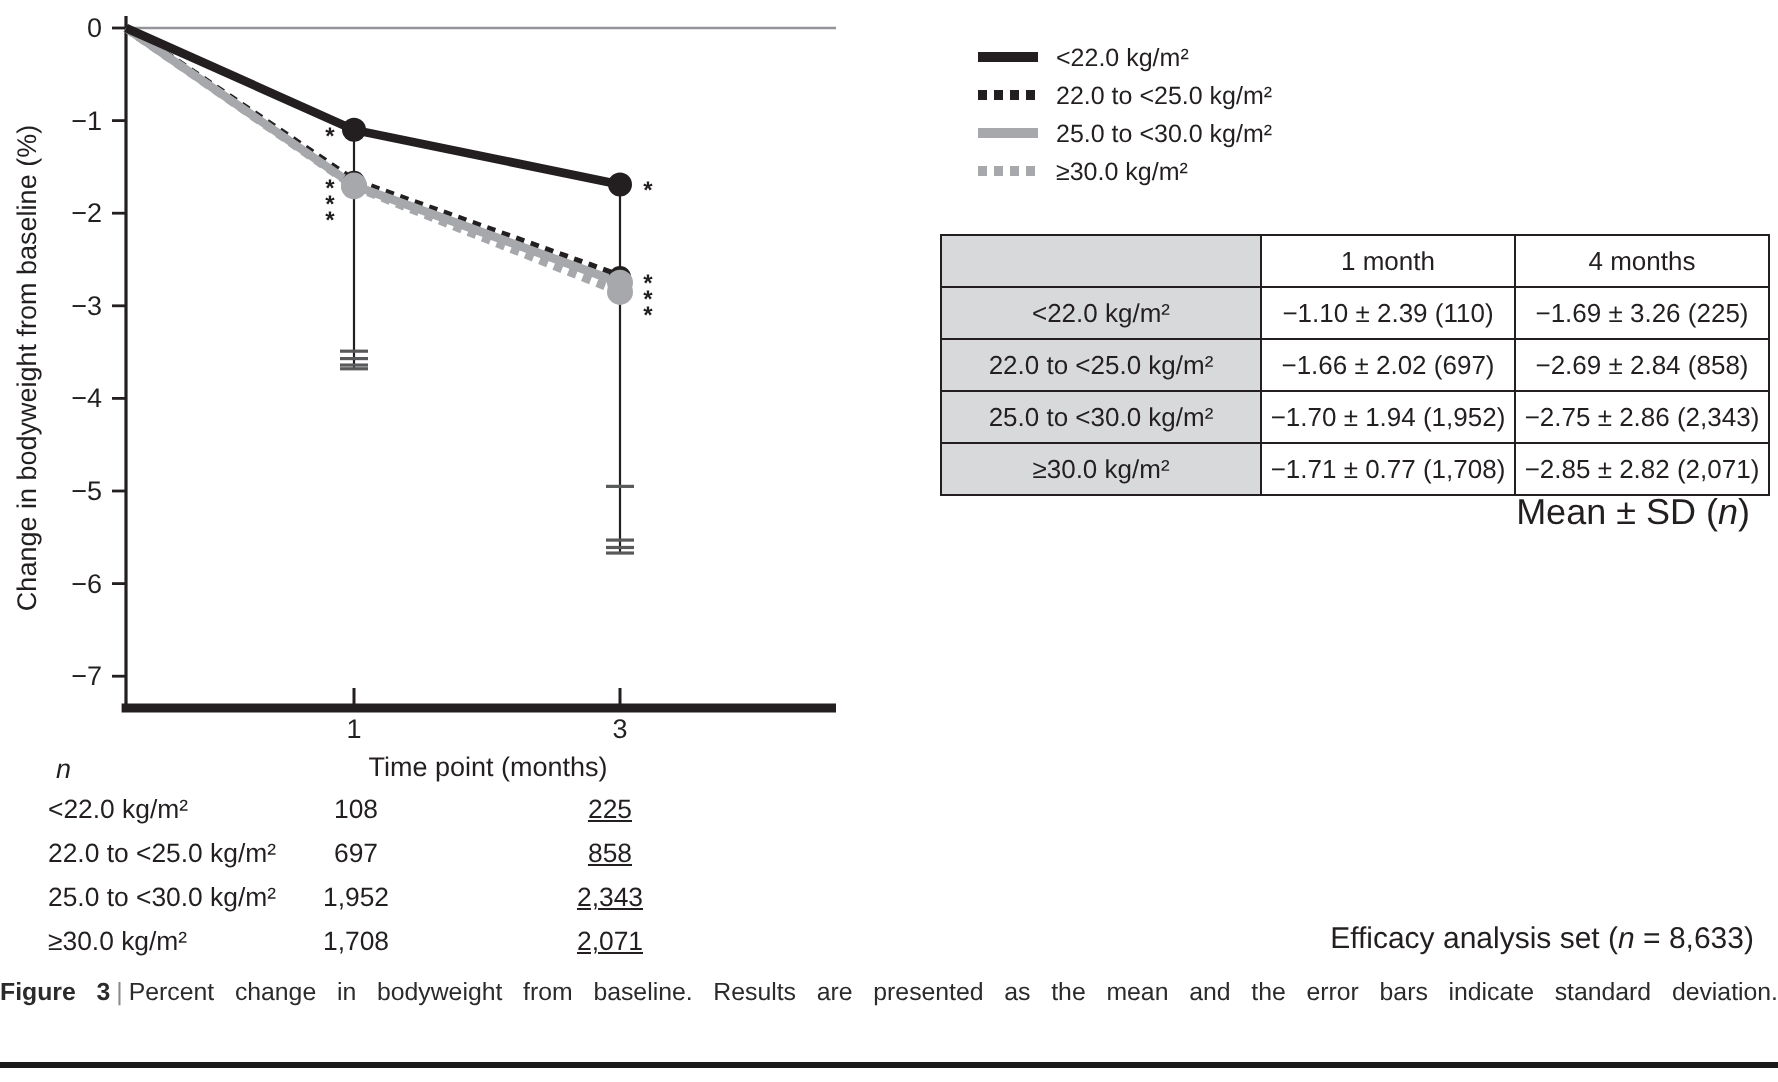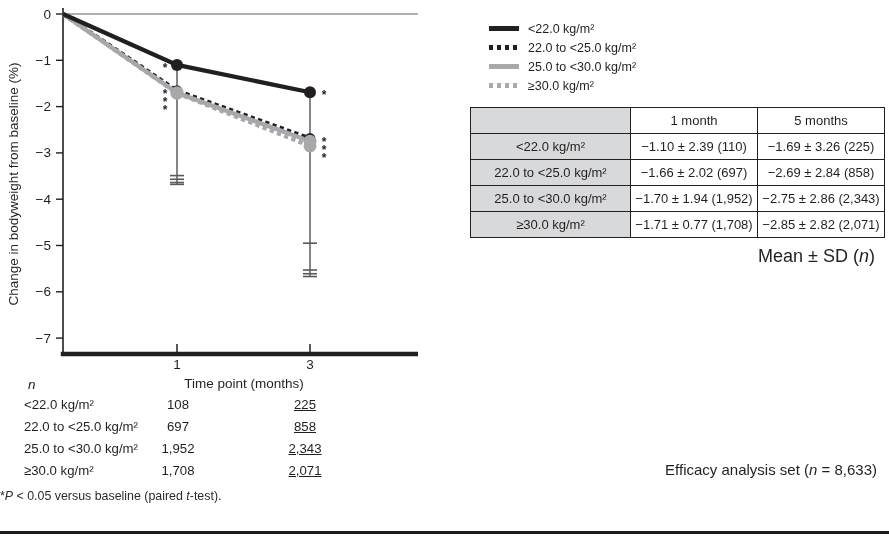--- a/index.html
+++ b/index.html
@@ -14,21 +14,21 @@
   .legend{position:absolute;left:489px;top:19px;}
   .legend-item{display:flex;align-items:center;height:19px;}
   .sw{width:30px;height:4.5px;margin-right:9px;flex:0 0 auto;}
   .sw.solid-black{background:#231f20;}
   .sw.dotted-black{background:repeating-linear-gradient(90deg,#231f20 0 4.5px,transparent 4.5px 8px);}
   .sw.solid-gray{background:#a6a8ab;height:5px;}
   .sw.dotted-gray{background:repeating-linear-gradient(90deg,#a6a8ab 0 4.5px,transparent 4.5px 8px);}
   .legend-label{font-size:12.5px;white-space:nowrap;}
 
   
-  .stats{position:absolute;left:470px;top:107px;border-collapse:collapse;table-layout:fixed;}
+  .stats{position:absolute;left:470px;top:117px;border-collapse:collapse;table-layout:fixed;}
   .stats td,.stats th{border:1.2px solid #231f20;height:25px;padding:0 1px;
         font-size:13px;font-weight:normal;text-align:center;vertical-align:middle;white-space:nowrap;}
   .stats .hd{background:#d8d9da;}
   .stats .lbl{background:#d8d9da;width:157px;}
   .stats .val{width:124px;background:#fff;}
   .tbl-foot{position:absolute;right:14px;top:246px;font-size:18px;}
 
   
   .n-title{position:absolute;left:28px;top:377px;font-size:13.5px;font-style:italic;}
   .n-row{position:absolute;left:0;width:465px;height:22px;font-size:13.2px;}
@@ -126,21 +126,21 @@
       <span class="sw dotted-gray"></span>
       <span class="legend-label">≥30.0 kg/m²</span>
     </div>
   </div>
 
   <table class="stats">
     <tbody>
         <tr>
       <th class="hd lbl"></th>
       <th class="hd val">1 month</th>
-      <th class="hd val">5 months</th>
+      <th class="hd val">4 months</th>
     </tr>
     <tr>
       <td class="lbl">&lt;22.0 kg/m²</td>
       <td class="val">−1.10 ± 2.39 (110)</td>
       <td class="val">−1.69 ± 3.26 (225)</td>
     </tr>
     <tr>
       <td class="lbl">22.0 to &lt;25.0 kg/m²</td>
       <td class="val">−1.66 ± 2.02 (697)</td>
       <td class="val">−2.69 ± 2.84 (858)</td>
@@ -179,17 +179,17 @@
   </div>
   <div class="n-row" style="top:463px;">
     <span class="n-lbl">≥30.0 kg/m²</span>
     <span class="n-v1">1,708</span>
     <span class="n-v2">2,071</span>
   </div>
 
   <div class="efficacy"><span>Efficacy analysis set (</span><span class="it">n</span><span> = 8,633)</span></div>
 
   <div class="caption">
-    <div class="cap-l2"><span>*</span><span class="it">P</span><span> &lt; 0.05 versus baseline (paired </span><span class="it">t</span><span>-test).</span></div>
+    <div class="cap-l1"><span class="cap-bold">Figure 3</span><span class="cap-sep">|</span><span>Percent change in bodyweight from baseline. Results are presented as the mean and the error bars indicate standard deviation.</span></div>
   </div>
 
   <div class="bottom-rule"></div>
 </div>
 
 </body></html>

